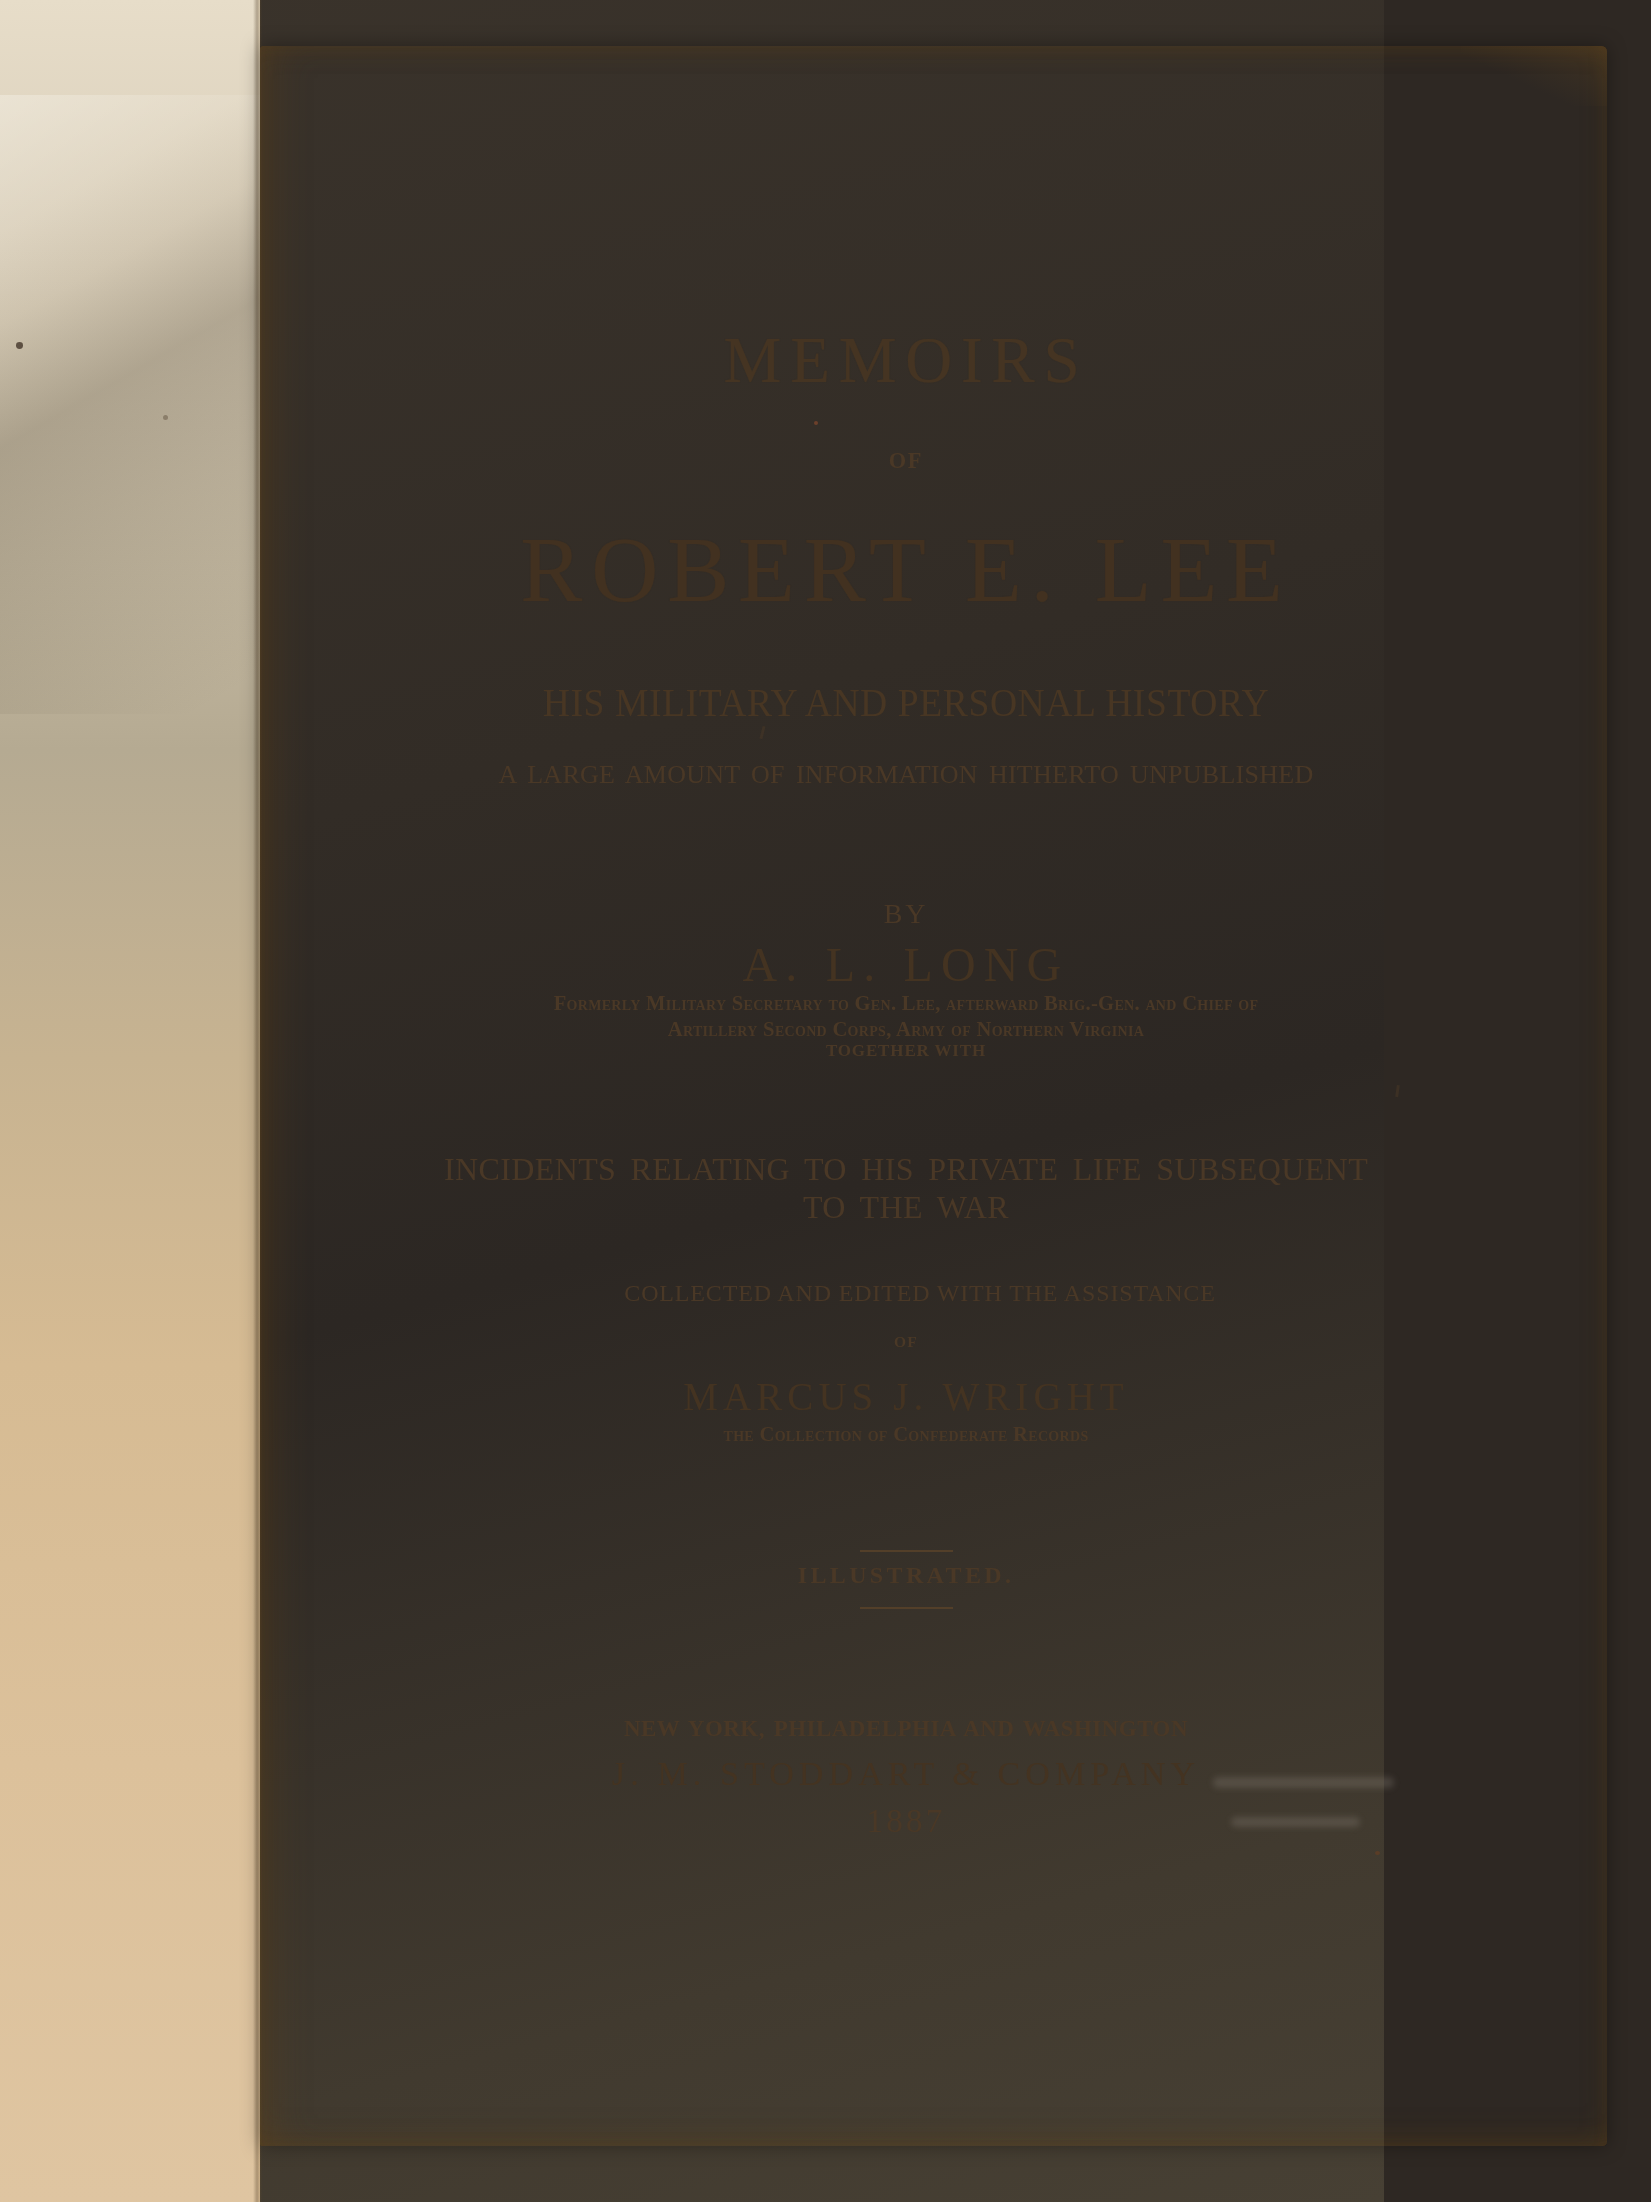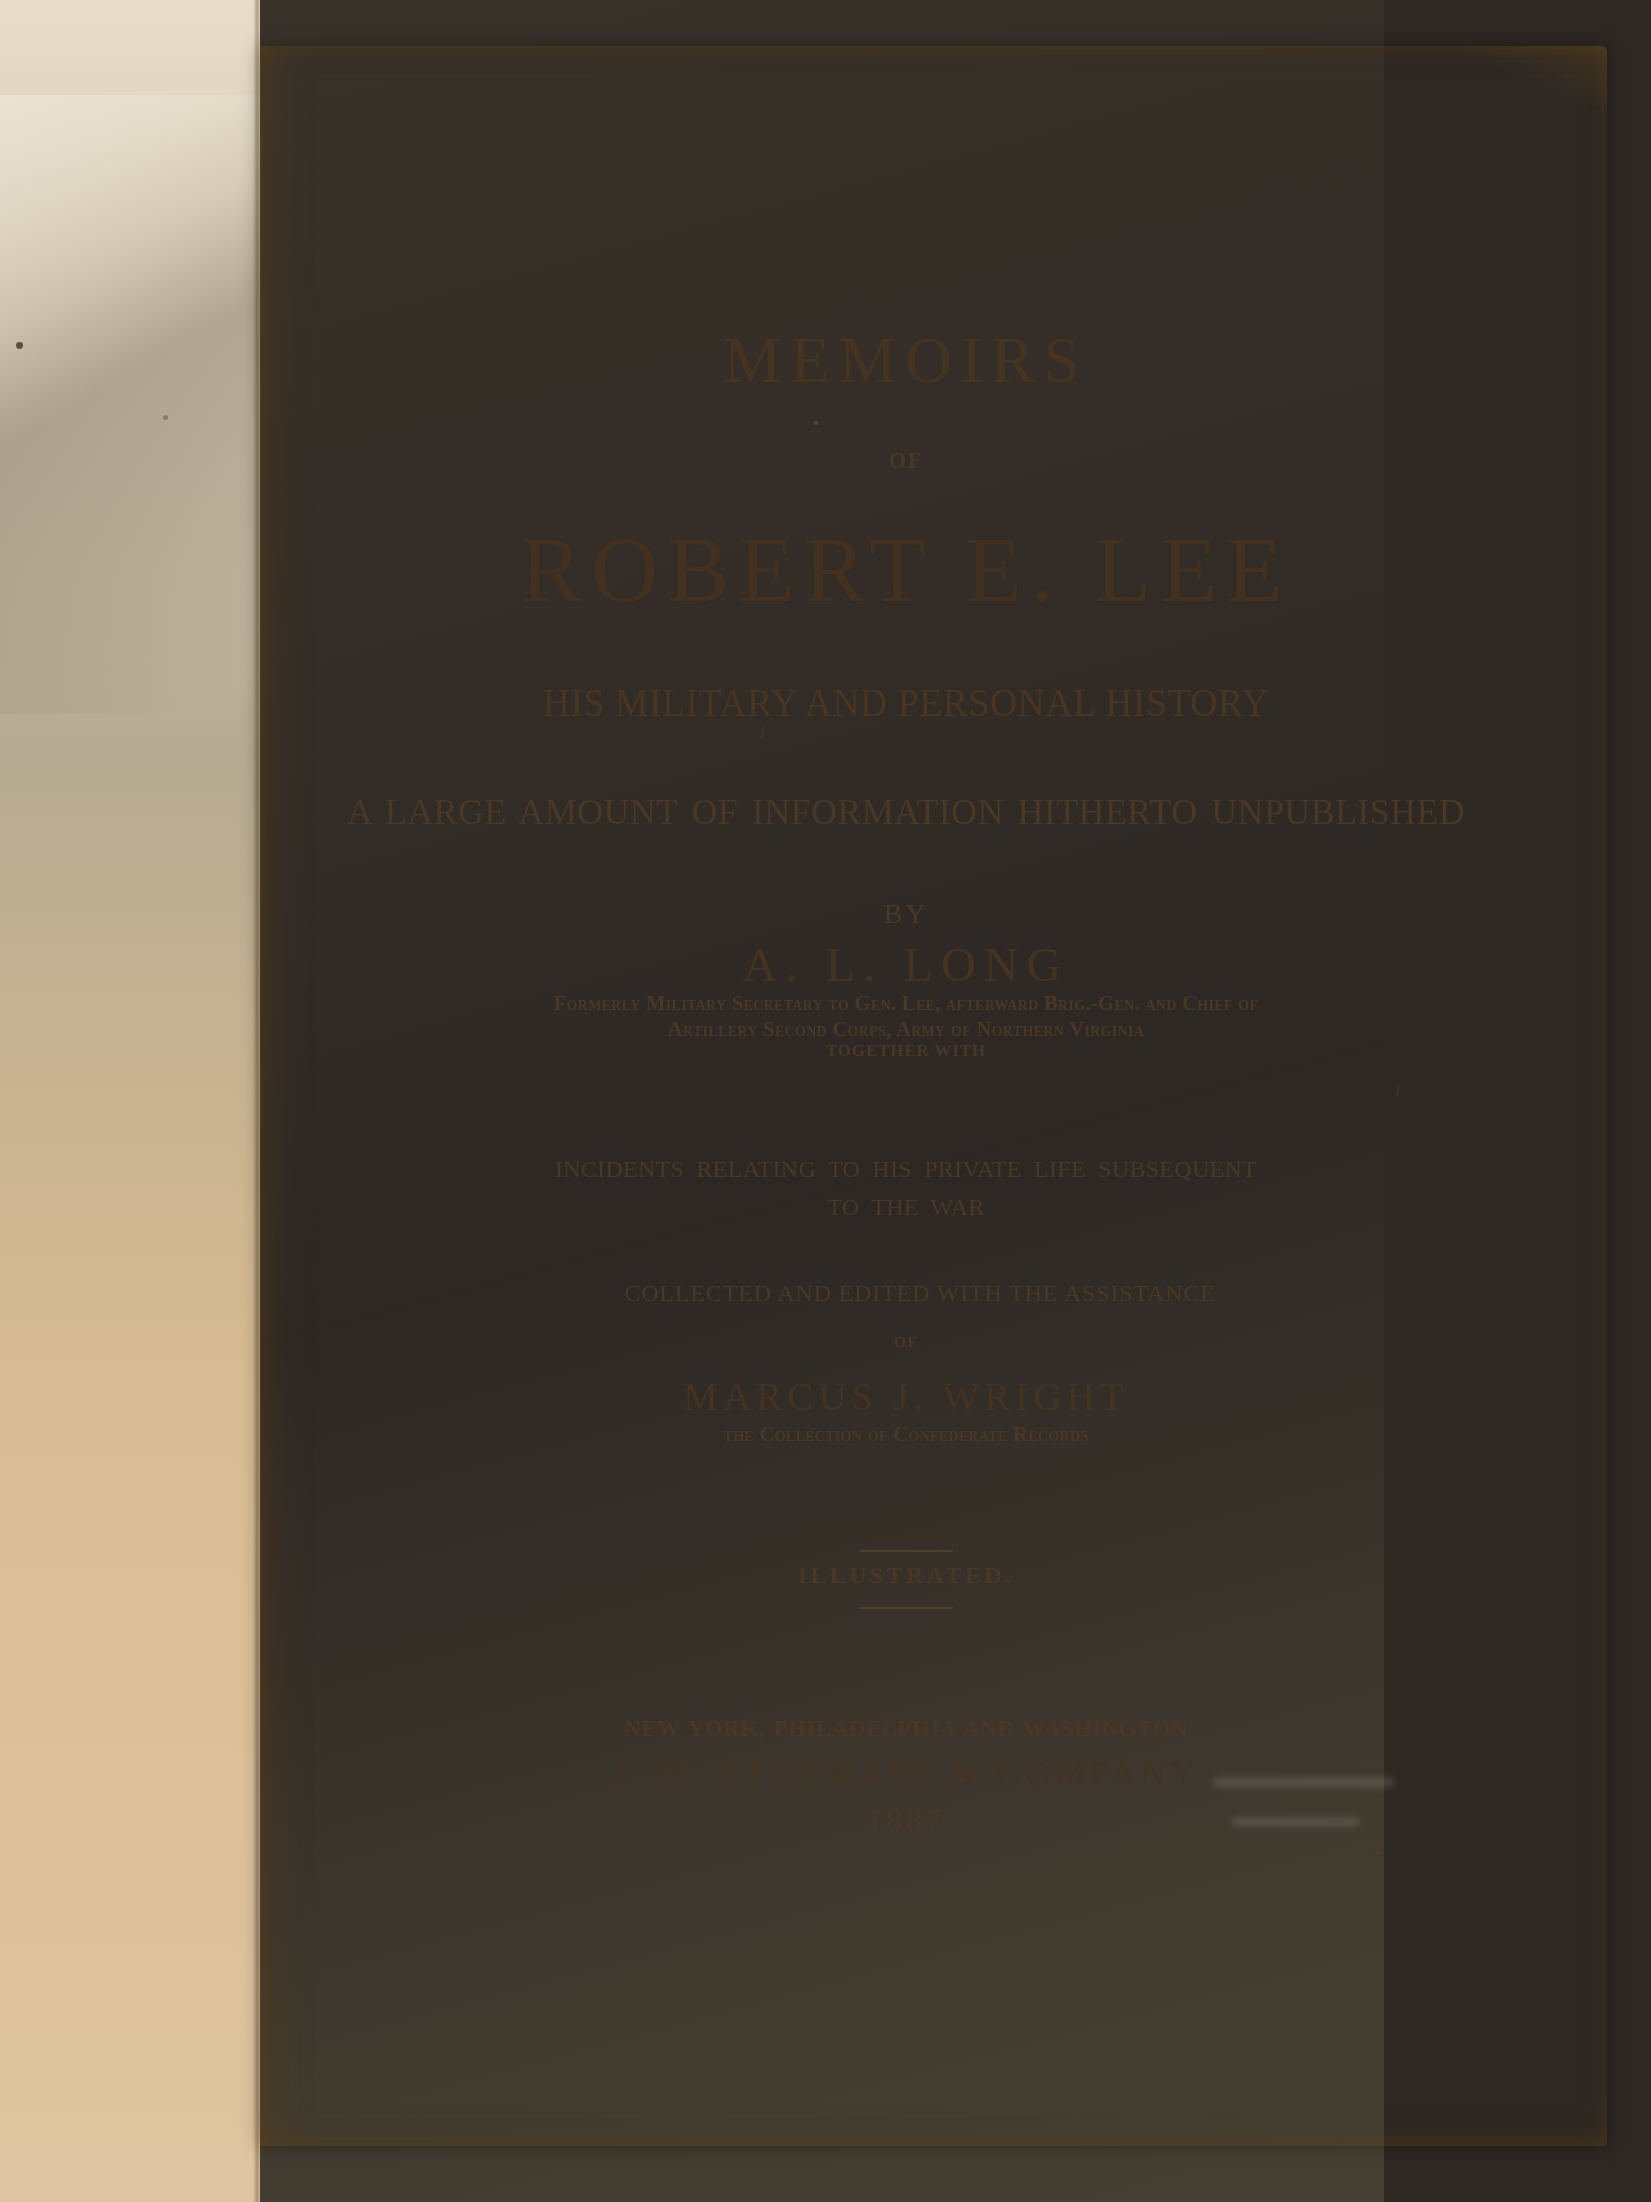--- a/index.html
+++ b/index.html
@@ -49,27 +49,27 @@
   .content{position:absolute;left:0;top:0;bottom:0;right:55px;}
   .t{
     position:absolute;left:0;right:0;text-align:center;
     color:#4a3826;white-space:nowrap;
   }
   .memoirs{top:277px;font-size:65px;letter-spacing:0.135em;color:#453422;text-shadow:0 0 0.9px rgba(69,52,34,0.55);}
   .of-1{top:402px;font-size:22.4px;font-weight:bold;letter-spacing:0.08em;}
   .robert{top:470px;font-size:93px;letter-spacing:0.095em;color:#423120;text-shadow:0 0 0.9px rgba(66,49,32,0.55);}
   .subtitle{top:633px;font-size:40px;letter-spacing:0.015em;transform:scaleX(0.94);color:#483623;}
   .embracing{top:699px;font-size:17px;font-weight:bold;letter-spacing:0.06em;}
-  .unpublished{top:745px;font-size:36px;letter-spacing:0.01em;word-spacing:4.3px;}
+  .unpublished{top:714px;font-size:26px;letter-spacing:0.01em;word-spacing:4.3px;}
   .by{top:852px;font-size:28px;letter-spacing:0.10em;}
   .author{top:891px;font-size:48px;letter-spacing:0.17em;color:#443321;}
   .cred{font-size:20.6px;font-weight:bold;font-variant:small-caps;line-height:26px;letter-spacing:0.015em;}
   .cred-1{top:944px;}
   .together{top:995px;font-size:17px;font-weight:bold;letter-spacing:0.05em;}
-  .incidents{top:1104px;font-size:24px;line-height:38px;word-spacing:6px;letter-spacing:0.012em;}
+  .incidents{top:1104px;font-size:32px;line-height:38px;word-spacing:6px;letter-spacing:0.012em;}
   .collected{top:1234px;font-size:24px;letter-spacing:0.035em;padding-left:28px;}
   .of-2{top:1287px;font-size:15.5px;font-weight:bold;letter-spacing:0.08em;}
   .editor{top:1328px;font-size:39px;letter-spacing:0.13em;color:#443321;}
   .cred-2{top:1376px;line-height:25px;}
   .rule{top:1494px;}
   .rule span{display:inline-block;width:93px;height:1.7px;background:#533f29;}
   .rule-2{top:1551px;}
   .illustrated{top:1516px;font-size:24px;font-weight:bold;letter-spacing:0.14em;}
   .cities{top:1670px;font-size:23px;font-weight:bold;letter-spacing:0.02em;word-spacing:2.6px;}
   .publisher{top:1709px;font-size:34px;letter-spacing:0.15em;color:#443321;}

